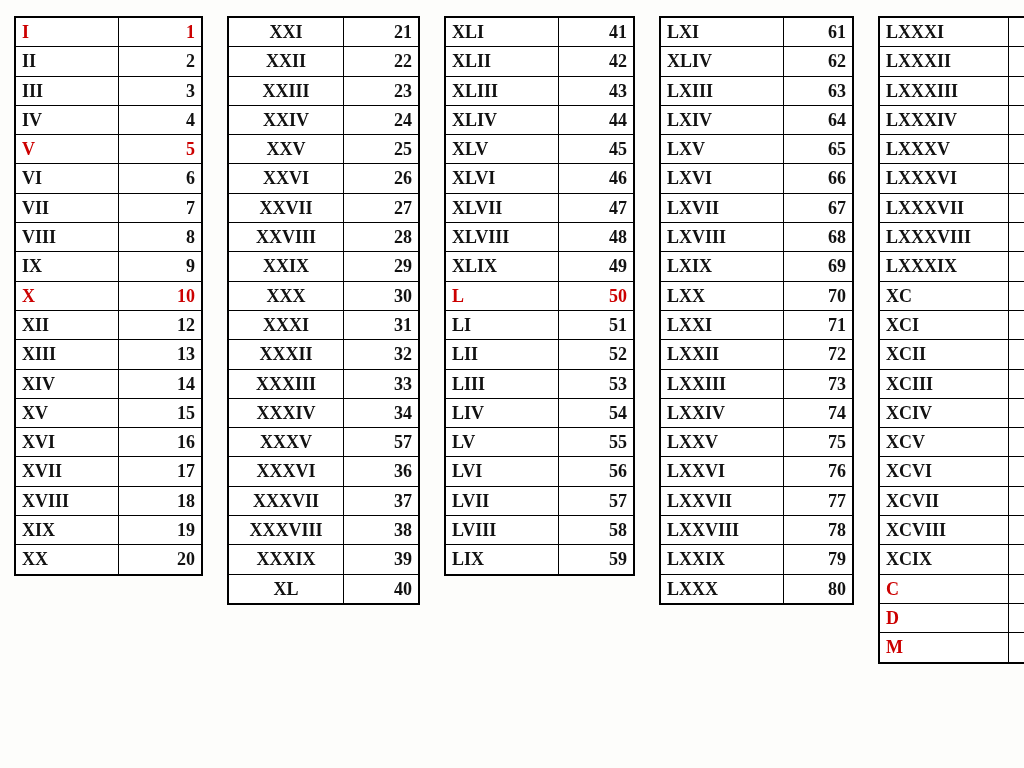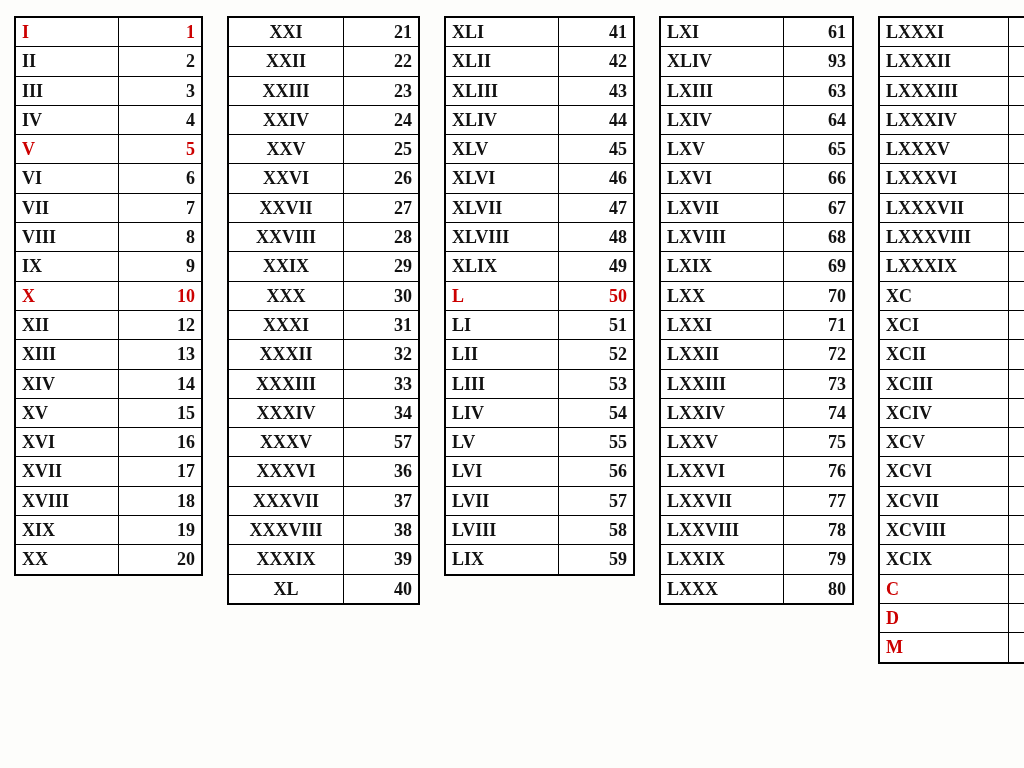--- a/index.html
+++ b/index.html
@@ -294,21 +294,21 @@
       </tbody>
     </table>
   <table class="col c4">
       <tbody>
         <tr>
           <td class="roman">LXI</td>
           <td class="num">61</td>
         </tr>
         <tr>
           <td class="roman">XLIV</td>
-          <td class="num">93</td>
+          <td class="num">62</td>
         </tr>
         <tr>
           <td class="roman">LXIII</td>
           <td class="num">63</td>
         </tr>
         <tr>
           <td class="roman">LXIV</td>
           <td class="num">64</td>
         </tr>
         <tr>

